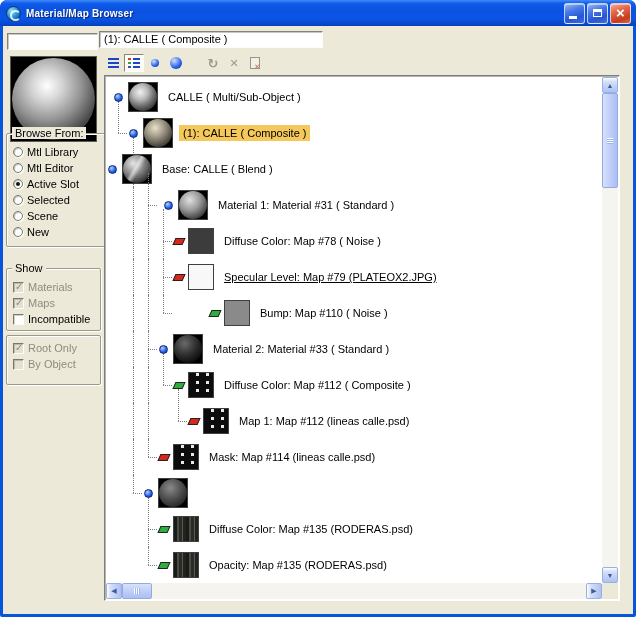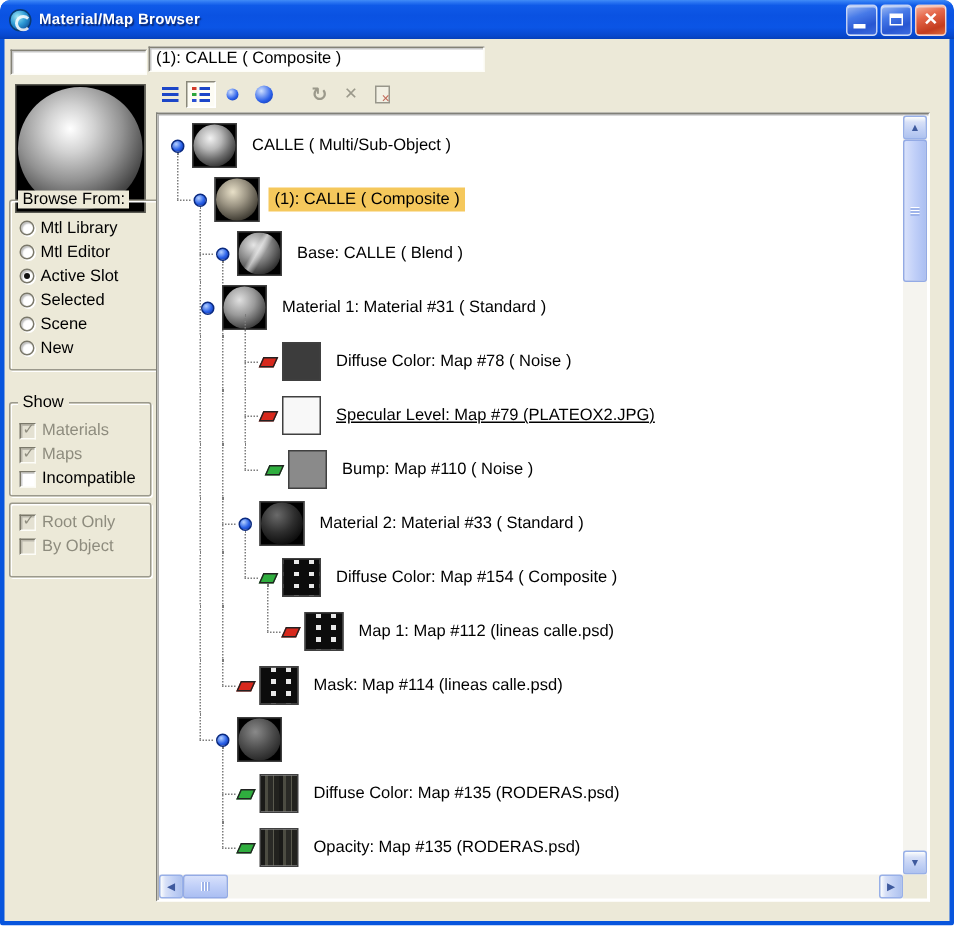--- a/index.html
+++ b/index.html
@@ -263,30 +263,30 @@
           </div>
           <div class="trow selected" style="padding-left: 21px;">
             <i class="gv" style="left: 12px; top: -14px; height: 32px;"></i>
             <i class="gh" style="left: 12px; top: 18px; width: 9px;"></i>
             <span class="mslot">
               <span class="marker-mtl"></span>
             </span>
             <span class="thumb sp sphere-calle-composite"></span>
             <span class="tlabel">(1): CALLE  ( Composite )</span>
           </div>
-          <div class="trow" style="padding-left: 36px;">
+          <div class="trow" style="">
             <i class="gv" style="left: 27px; top: -14px; height: 50px;"></i>
             <i class="gh" style="left: 27px; top: 18px; width: 9px;"></i>
             <span class="mslot">
               <span class="marker-mtl"></span>
             </span>
             <span class="thumb sp sphere-calle-blend"></span>
             <span class="tlabel">Base: CALLE  ( Blend )</span>
           </div>
-          <div class="trow" style="padding-left: 26px;">
+          <div class="trow" style="padding-left: 56px;">
             <i class="gv" style="left: 27px; top: 0px; height: 36px;"></i>
             <i class="gv" style="left: 42px; top: -14px; height: 50px;"></i>
             <i class="gh" style="left: 42px; top: 18px; width: 9px;"></i>
             <span class="mslot">
               <span class="marker-mtl"></span>
             </span>
             <span class="thumb sp sphere-material-31"></span>
             <span class="tlabel">Material 1: Material #31  ( Standard )</span>
           </div>
           <div class="trow" style="padding-left: 66px;">
@@ -304,21 +304,21 @@
             <i class="gv" style="left: 27px; top: 0px; height: 36px;"></i>
             <i class="gv" style="left: 42px; top: 0px; height: 36px;"></i>
             <i class="gv" style="left: 57px; top: 0px; height: 36px;"></i>
             <i class="gh" style="left: 57px; top: 18px; width: 9px;"></i>
             <span class="mslot">
               <span class="marker-map map-red"></span>
             </span>
             <span class="thumb sw swatch-white"></span>
             <span class="tlabel">Specular Level: Map #79 (PLATEOX2.JPG)</span>
           </div>
-          <div class="trow" style="padding-left: 70px;">
+          <div class="trow" style="padding-left: 102px;">
             <i class="gv" style="left: 27px; top: 0px; height: 36px;"></i>
             <i class="gv" style="left: 42px; top: 0px; height: 36px;"></i>
             <i class="gv" style="left: 57px; top: 0px; height: 18px;"></i>
             <i class="gh" style="left: 57px; top: 18px; width: 9px;"></i>
             <span class="mslot">
               <span class="marker-map map-green"></span>
             </span>
             <span class="thumb sw swatch-noise-gray"></span>
             <span class="tlabel">Bump: Map #110  ( Noise )</span>
           </div>
@@ -334,21 +334,21 @@
           </div>
           <div class="trow" style="padding-left: 66px;">
             <i class="gv" style="left: 27px; top: 0px; height: 36px;"></i>
             <i class="gv" style="left: 42px; top: 0px; height: 36px;"></i>
             <i class="gv" style="left: 57px; top: -14px; height: 32px;"></i>
             <i class="gh" style="left: 57px; top: 18px; width: 9px;"></i>
             <span class="mslot">
               <span class="marker-map map-green"></span>
             </span>
             <span class="thumb sw swatch-dashed-lines"></span>
-            <span class="tlabel">Diffuse Color: Map #154  ( Composite )</span>
+            <span class="tlabel">Diffuse Color: Map #112  ( Composite )</span>
           </div>
           <div class="trow" style="padding-left: 81px;">
             <i class="gv" style="left: 27px; top: 0px; height: 36px;"></i>
             <i class="gv" style="left: 42px; top: 0px; height: 36px;"></i>
             <i class="gv" style="left: 72px; top: -14px; height: 32px;"></i>
             <i class="gh" style="left: 72px; top: 18px; width: 9px;"></i>
             <span class="mslot">
               <span class="marker-map map-red"></span>
             </span>
             <span class="thumb sw swatch-dashed-lines"></span>

